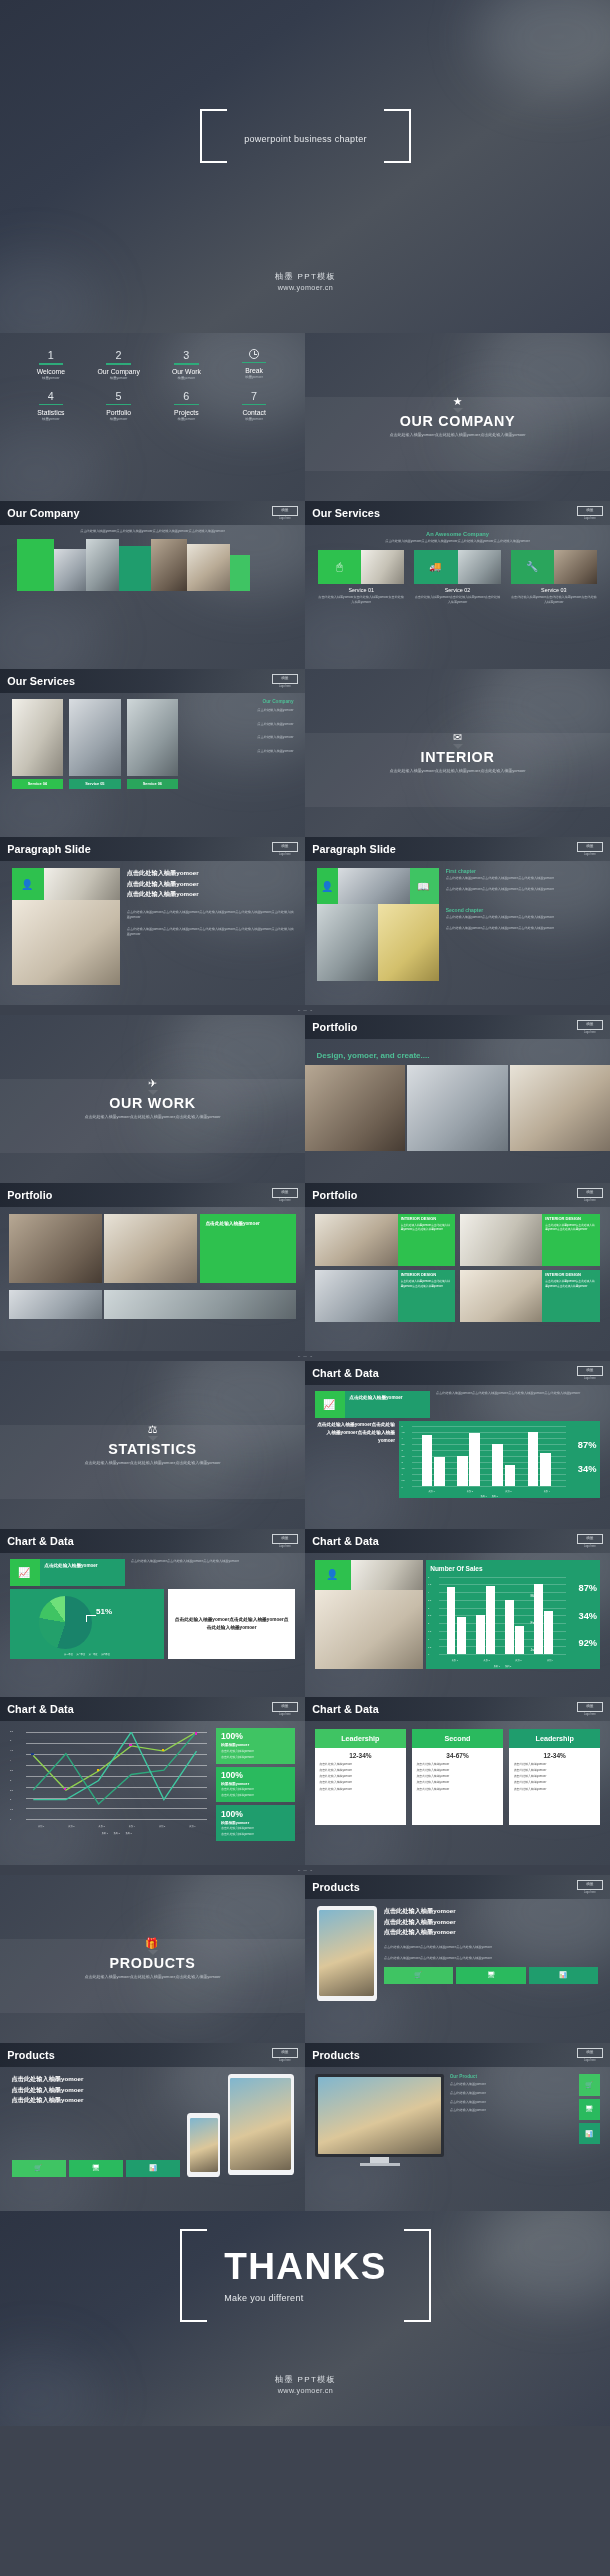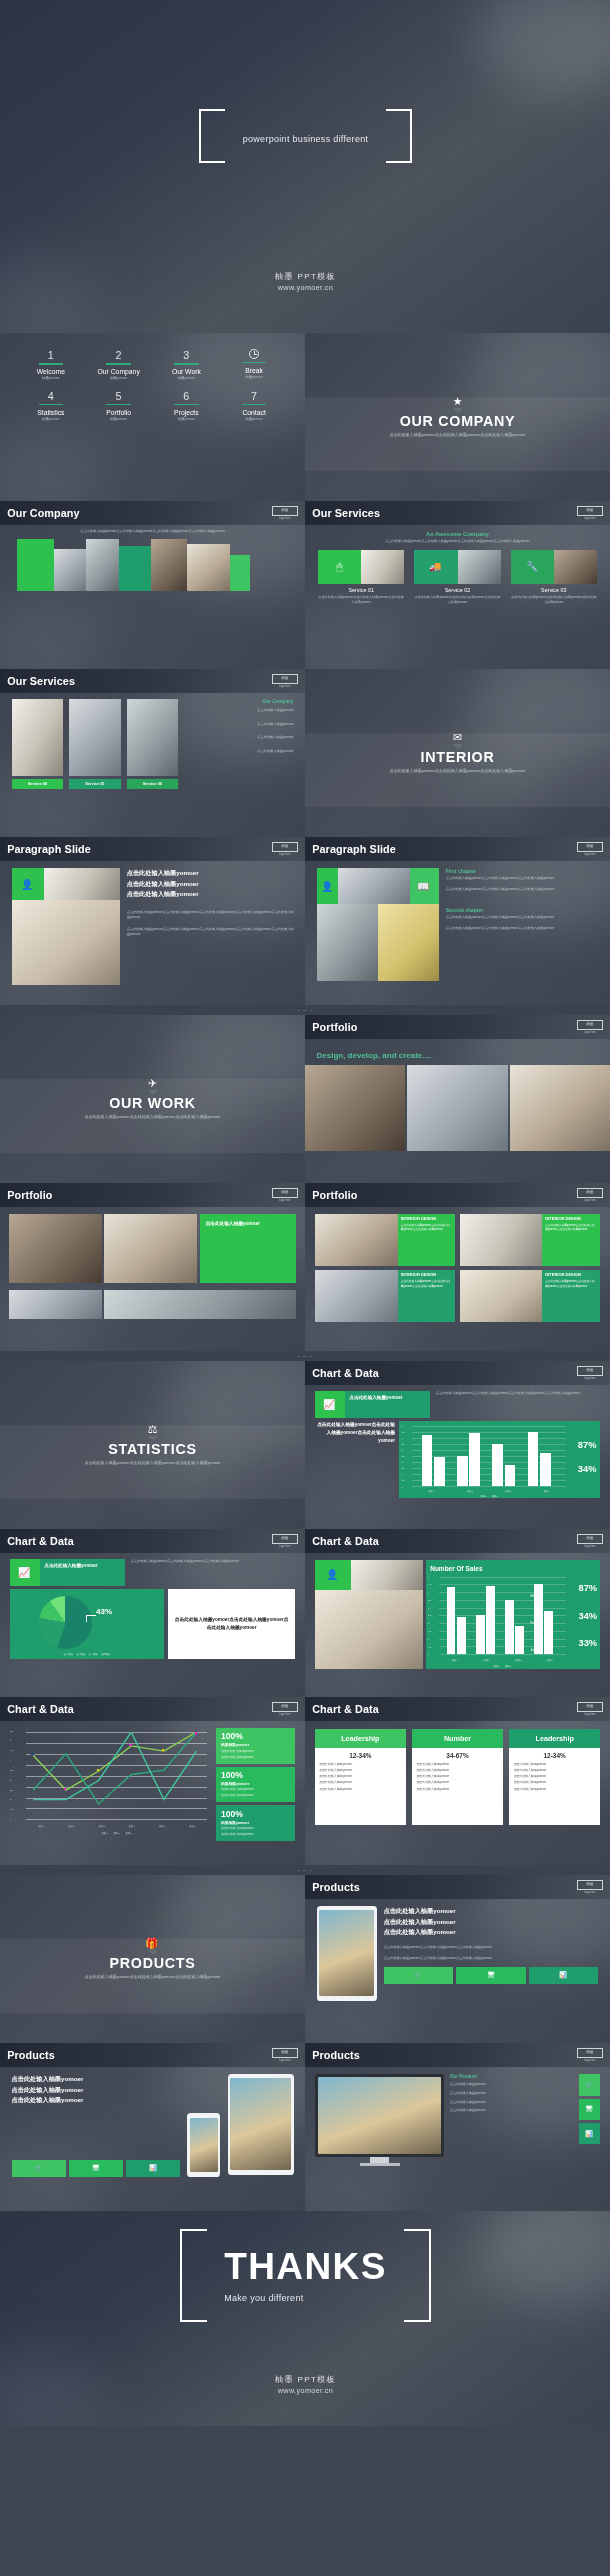--- a/index.html
+++ b/index.html
@@ -187,21 +187,21 @@
 </head>
 <body>
 
 <div class="deck">
 
   <div class="hero" style="height:333px">
     <div class="blob a"></div>
     <div class="blob b"></div>
     <div class="hero-inner" style="height:272px">
       <div class="brackets">
-        <div class="hero-sub">powerpoint business different</div>
+        <div class="hero-sub">powerpoint business chapter</div>
       </div>
     </div>
     <div class="brand" style="top:271px">
       <div class="brand-cn">柚墨 PPT模板</div>
       <div class="brand-url">www.yomoer.cn</div>
     </div>
   </div>
 
   <div class="row">
     <div class="slide">
@@ -472,21 +472,21 @@
     <div class="slide">
       <div class="blob a"></div>
       <div class="shead">
         <h2>Portfolio</h2>
         <div class="logo-box">
           <div class="bx">柚墨</div>
           <div class="lh">Logo here</div>
         </div>
       </div>
       <div style="position:relative;z-index:2;padding:11.5px 11.5px 5.7px">
-        <div class="tealttl" style="font-size:8px;font-weight:600">Design, develop, and create....</div>
+        <div class="tealttl" style="font-size:8px;font-weight:600">Design, yomoer, and create....</div>
       </div>
       <div style="position:relative;z-index:2;display:flex;height:86px">
         <div class="ph k1" style="flex:1"></div>
         <div class="ph k2" style="flex:1;margin:0 2.2px"></div>
         <div class="ph k3" style="flex:1"></div>
       </div>
     </div>
   </div>
   <div class="clear"></div>
 
@@ -672,21 +672,21 @@
           <div class="grn3" style="flex:1;color:#fff;font-size:4.6px;font-weight:700;padding:4.3px;line-height:1.5">点击此处输入柚墨yomoer</div>
         </div>
         <div style="flex:1">
             <div class="lead">点击此处输入柚墨yomoer点击此处输入柚墨yomoer点击此处输入柚墨yomoer</div>
           </div>
       </div>
       <div style="position:relative;z-index:2;display:flex;gap:4.3px;padding:0 10px">
         <div class="chartbox" style="width:154px;height:70px;position:relative;overflow:hidden">
           <div style="position:absolute;left:29px;top:7.2px;width:53px;height:53px;border-radius:50%;
                       background:conic-gradient(#19836a 0deg 198deg,#23a06b 198deg 280deg,#3fc463 280deg 324deg,#6fe07a 324deg 360deg);"></div>
-          <div style="position:absolute;left:86px;top:18.6px;color:#fff;font-size:8px;font-weight:700">43%</div>
+          <div style="position:absolute;left:86px;top:18.6px;color:#fff;font-size:8px;font-weight:700">51%</div>
           <div style="position:absolute;left:76px;top:26px;width:10px;height:0.7px;background:#fff"></div>
           <div style="position:absolute;left:76px;top:26px;width:0.7px;height:7.2px;background:#fff"></div>
           <div style="position:absolute;left:0;right:0;bottom:2.2px;display:flex;justify-content:center;gap:3.6px">
             <span class="axlbl">第一季度</span>
             <span class="axlbl">第二季度</span>
             <span class="axlbl">第三季度</span>
             <span class="axlbl">第四季度</span>
           </div>
         </div>
         <div style="flex:1;background:#fff;height:70px;display:flex;align-items:center;justify-content:center;padding:4.3px">
@@ -761,21 +761,21 @@
           </div>
           <div style="position:absolute;right:2.9px;top:24.4px">
             <div class="kpi">87%</div>
             <div class="kpiL">May</div>
           </div>
           <div style="position:absolute;right:2.9px;top:52px">
             <div class="kpi">34%</div>
             <div class="kpiL">Fed</div>
           </div>
           <div style="position:absolute;right:2.9px;top:79px">
-            <div class="kpi">33%</div>
+            <div class="kpi">92%</div>
             <div class="kpiL">Jun</div>
           </div>
         </div>
       </div>
     </div>
   </div>
   <div class="clear"></div>
 
   <div class="row">
     <div class="slide">
@@ -877,21 +877,21 @@
           <div class="colcard" style="height:77px">
             <div class="colpct">12-34%</div>
             <div class="colli">点击此处输入柚墨yomoer</div>
             <div class="colli">点击此处输入柚墨yomoer</div>
             <div class="colli">点击此处输入柚墨yomoer</div>
             <div class="colli">点击此处输入柚墨yomoer</div>
             <div class="colli">点击此处输入柚墨yomoer</div>
           </div>
         </div>
         <div style="flex:1">
-          <div class="colhead" style="background:#2aba5e">Number</div>
+          <div class="colhead" style="background:#2aba5e">Second</div>
           <div class="colcard" style="height:77px">
             <div class="colpct">34-67%</div>
             <div class="colli">点击此处输入柚墨yomoer</div>
             <div class="colli">点击此处输入柚墨yomoer</div>
             <div class="colli">点击此处输入柚墨yomoer</div>
             <div class="colli">点击此处输入柚墨yomoer</div>
             <div class="colli">点击此处输入柚墨yomoer</div>
           </div>
         </div>
         <div style="flex:1">

